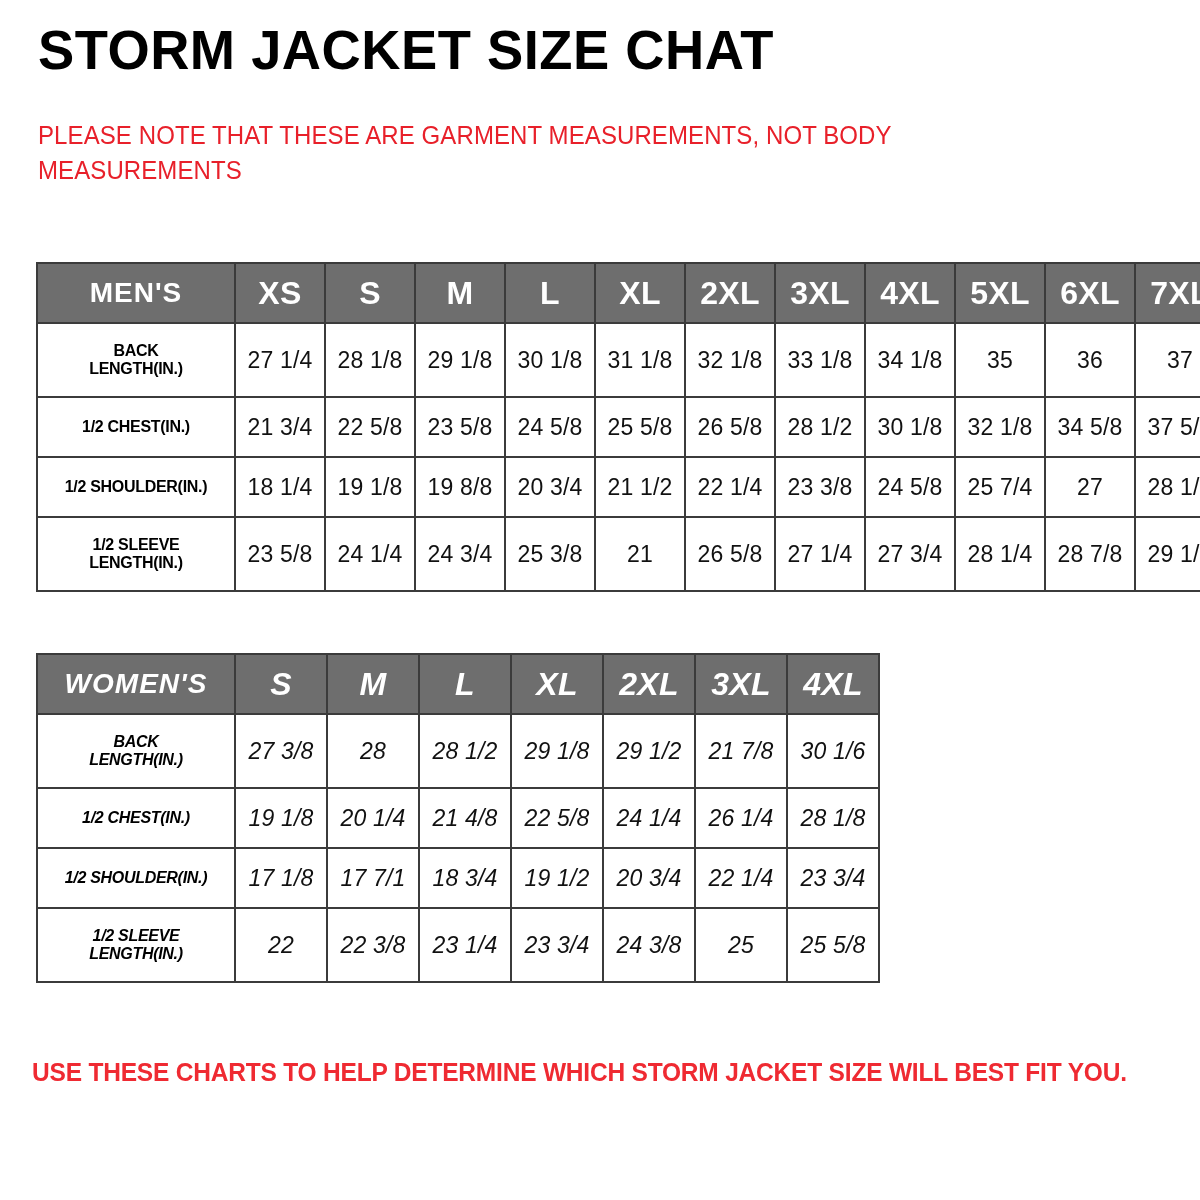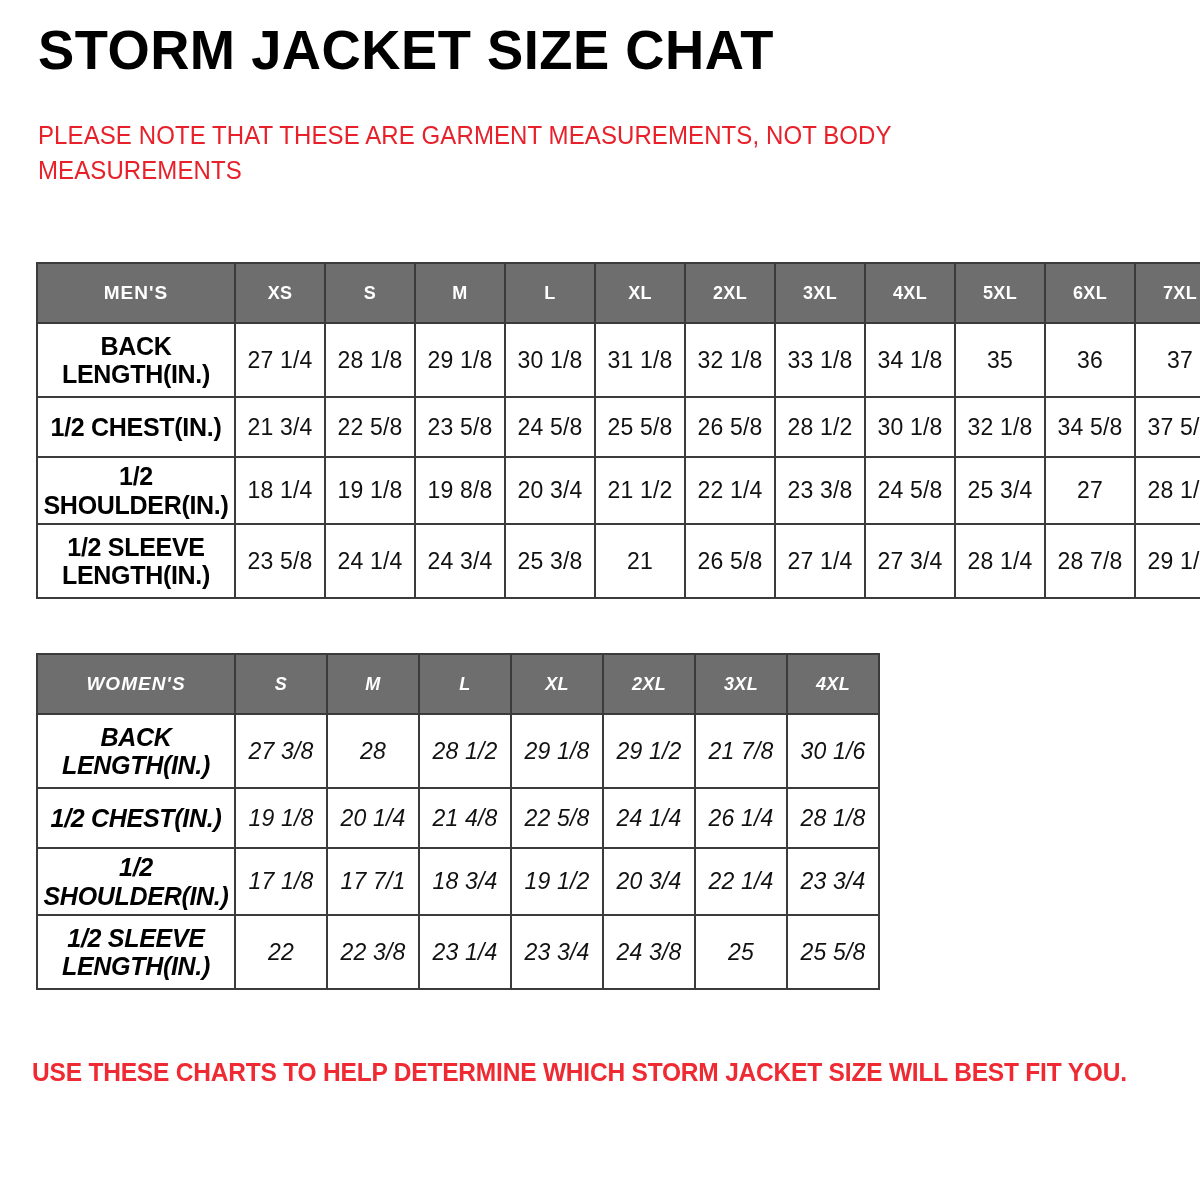--- a/index.html
+++ b/index.html
@@ -84,34 +84,34 @@
     text-align: center;
     vertical-align: middle;
     padding: 0;
   }
 
   .chart-table thead th {
     background: #6e6e6e;
     color: #ffffff;
     font-weight: 700;
     height: 58px;
-    font-size: 18px;
+    font-size: 32px;
     letter-spacing: 0.3px;
     border-color: #3b3b3b;
   }
   .chart-table thead th.corner {
-    font-size: 19px;
+    font-size: 28px;
     letter-spacing: 1px;
   }
 
   .chart-table tbody th.rowlabel {
     background: #ffffff;
     color: #000000;
     font-weight: 700;
-    font-size: 25px;
+    font-size: 16px;
     line-height: 1.14;
     letter-spacing: -0.3px;
     padding: 4px 2px;
   }
   .chart-table tbody td {
     font-size: 23px;
     font-weight: 400;
     letter-spacing: 0.2px;
     color: #111111;
     height: 58px;
@@ -192,21 +192,21 @@
       <tr>
         <th class="rowlabel">1/2  SHOULDER(IN.)</th>
         <td><span class="val">18 1/4</span></td>
         <td><span class="val">19 1/8</span></td>
         <td><span class="val">19 8/8</span></td>
         <td><span class="val">20 3/4</span></td>
         <td><span class="val">21 1/2</span></td>
         <td><span class="val">22 1/4</span></td>
         <td><span class="val">23 3/8</span></td>
         <td><span class="val">24 5/8</span></td>
-        <td><span class="val">25 3/4</span></td>
+        <td><span class="val">25 7/4</span></td>
         <td><span class="val">27</span></td>
         <td><span class="val">28 1/4</span></td>
       </tr>
       <tr class="tall">
         <th class="rowlabel">
           <span>1/2  SLEEVE</span><br>
           <span>LENGTH(IN.)</span>
         </th>
         <td><span class="val">23 5/8</span></td>
         <td><span class="val">24 1/4</span></td>

